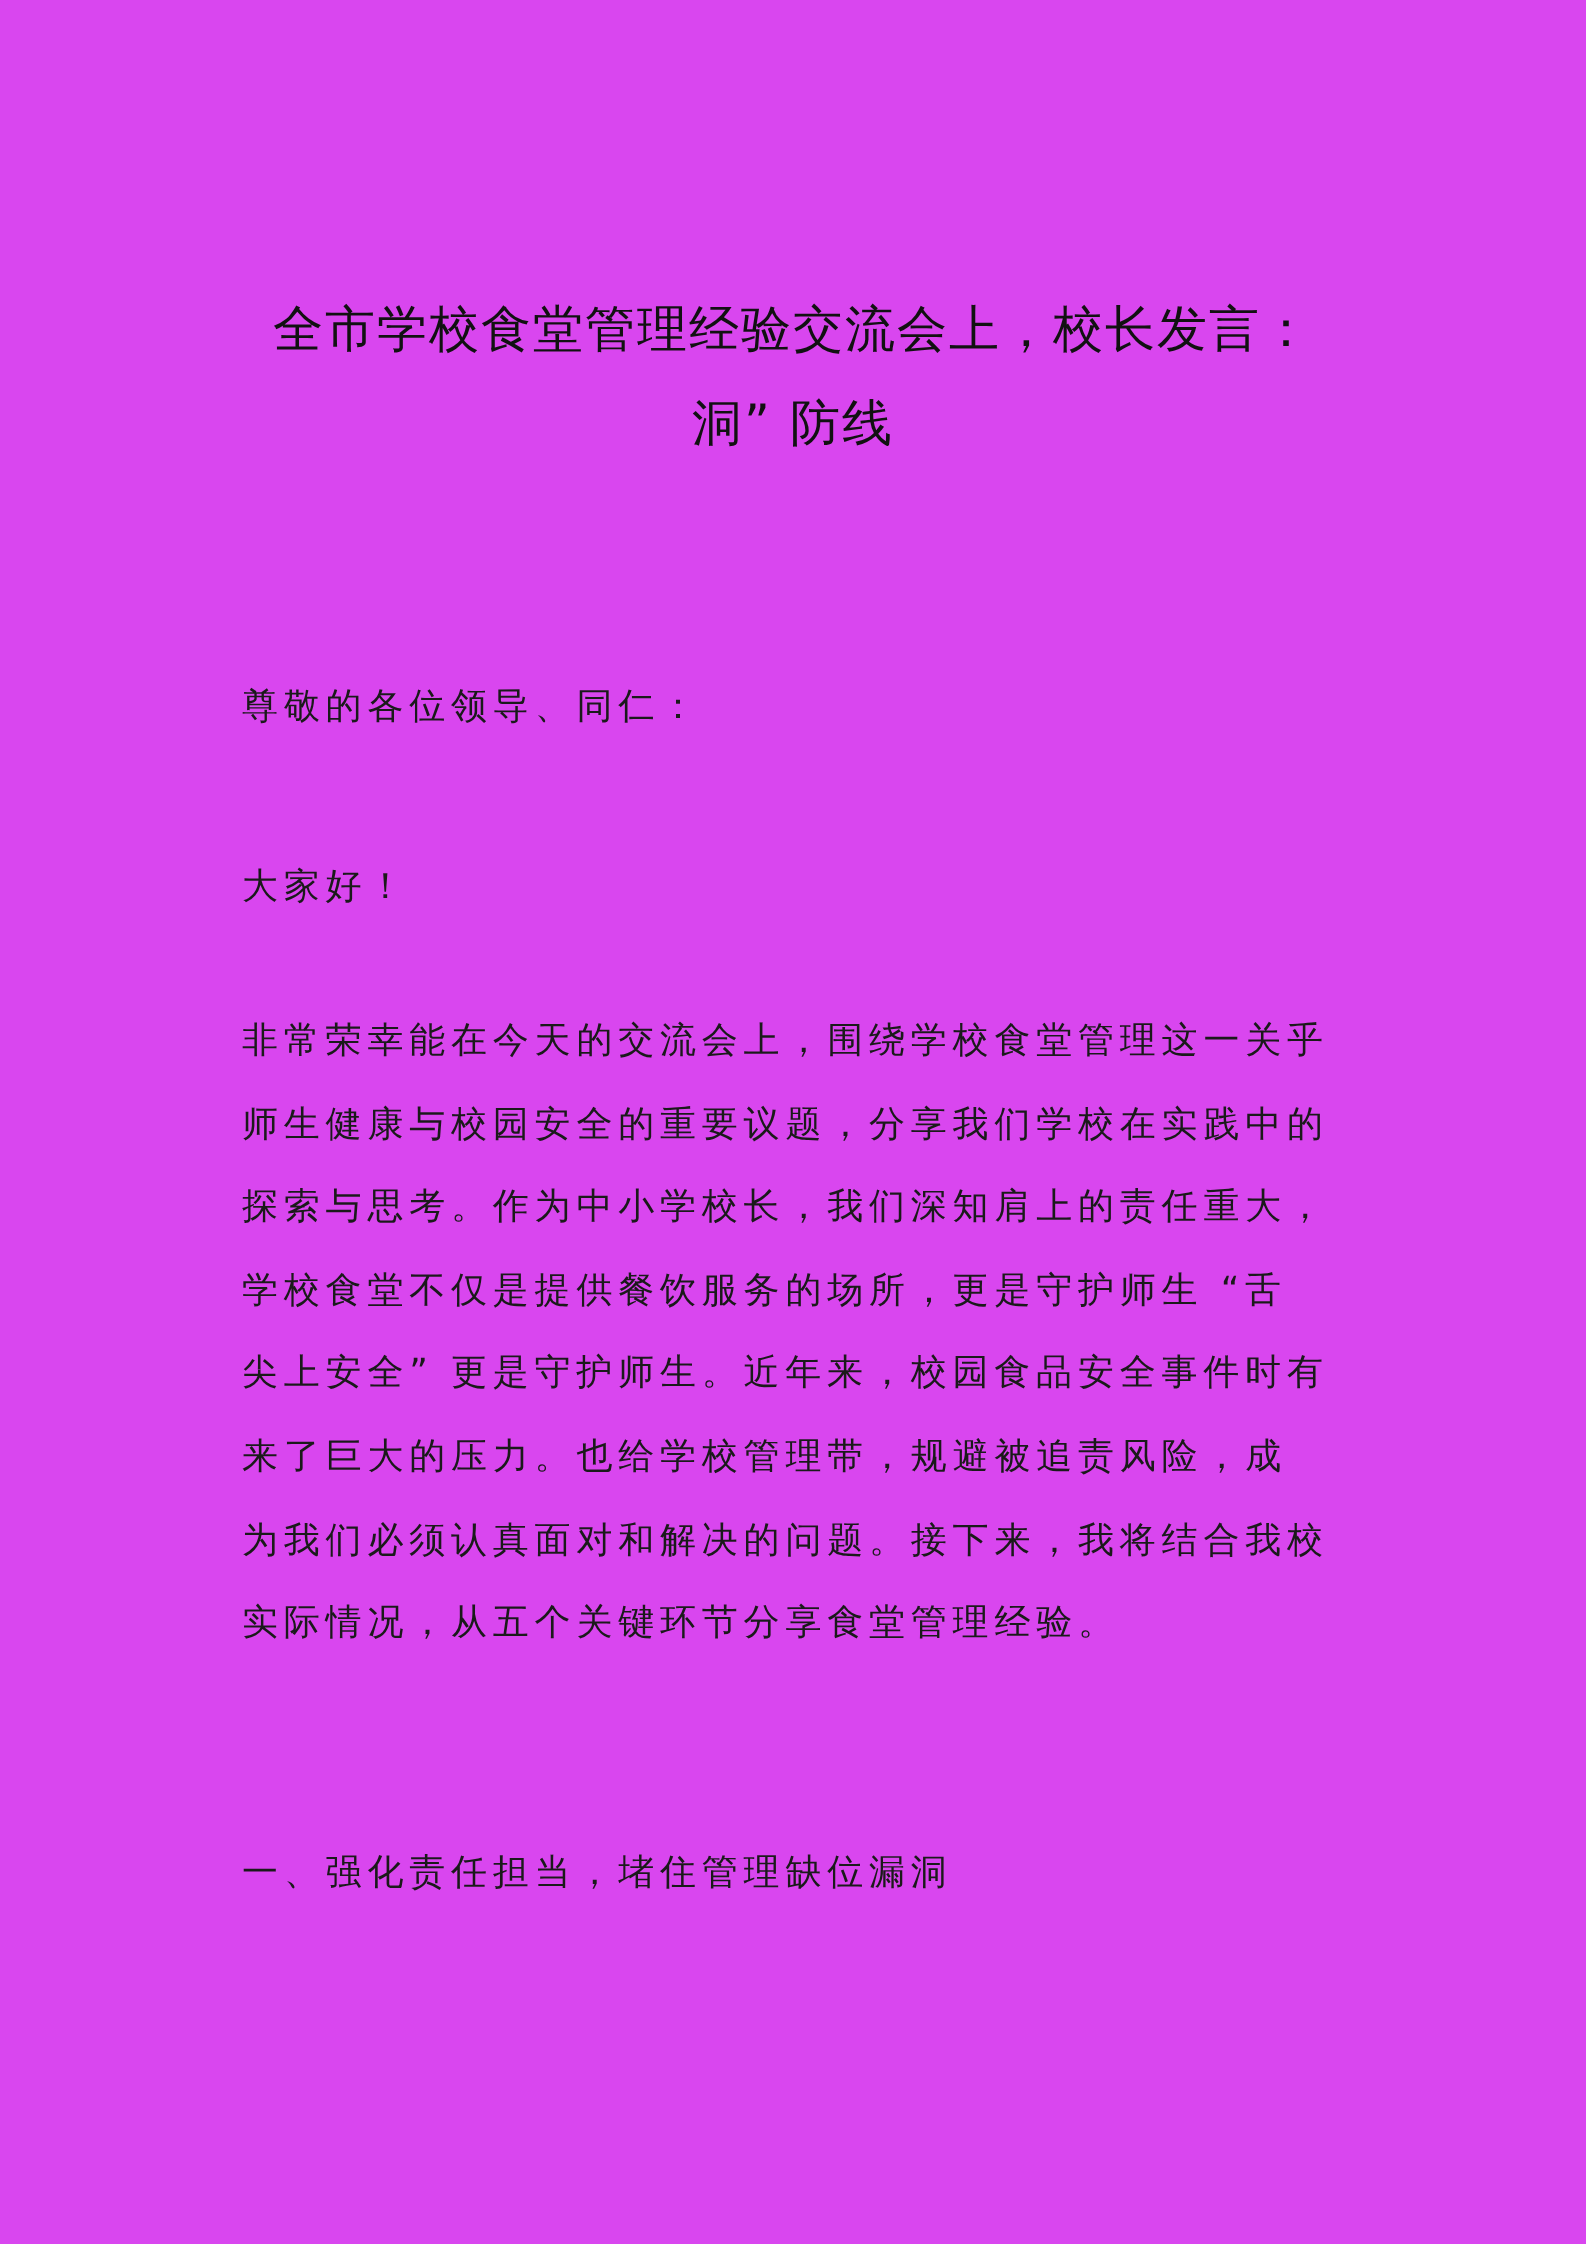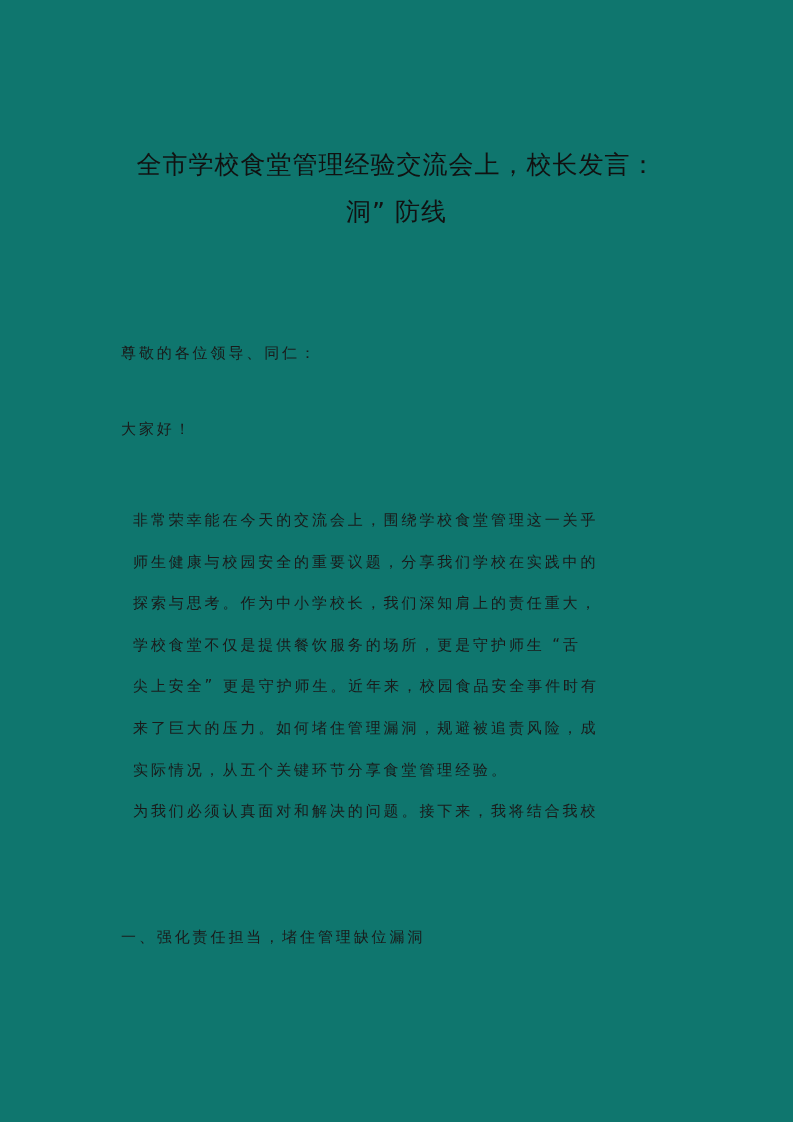--- a/index.html
+++ b/index.html
@@ -13,42 +13,42 @@
       position: relative;
       overflow: hidden;
       font-family: "DejaVu Sans", "Liberation Sans", sans-serif;
       color: #111111;
     }
     .page {
       position: absolute;
       left: 0; top: 0;
       width: 793px;
       height: 1122px;
-      background: #0f766e;
+      background: #d946ef;
     }
     .title {
       position: absolute;
       left: 100px;
       width: 593px;
       top: 124px;
       text-align: center;
       font-family: "DejaVu Sans", sans-serif;
       font-size: 25px;
       line-height: 47px;
       font-weight: normal;
       color: #111111;
       letter-spacing: 1px;
     }
     .title .line { display: block; white-space: nowrap; }
     .title .num { font-weight: bold; }
     .para {
       position: absolute;
       left: 121px;
       width: 560px;
-      font-size: 15px;
+      font-size: 18px;
       line-height: 41.6px;
       letter-spacing: 2.9px;
       color: #1a1a1a;
       margin: 0;
     }
     .para .line { display: block; white-space: nowrap; }
   </style>
 </head>
 <body>
 
@@ -56,32 +56,32 @@
 
   <h1 class="title">
     <span class="line">全市学校食堂管理经验交流会上，校长发言：</span>
     <span class="line">洞” 防线</span>
   </h1>
 
   <p class="para" style="top:333px;">
     <span class="line">尊敬的各位领导、同仁：</span>
   </p>
 
-  <p class="para" style="top:409px;">
+  <p class="para" style="top:423px;">
     <span class="line">大家好！</span>
   </p>
 
-  <p class="para" style="top:500px;margin-left:12px;">
+  <p class="para" style="top:500px;">
     <span class="line">非常荣幸能在今天的交流会上，围绕学校食堂管理这一关乎</span>
     <span class="line">师生健康与校园安全的重要议题，分享我们学校在实践中的</span>
     <span class="line">探索与思考。作为中小学校长，我们深知肩上的责任重大，</span>
     <span class="line">学校食堂不仅是提供餐饮服务的场所，更是守护师生 “舌</span>
     <span class="line">尖上安全” 更是守护师生。近年来，校园食品安全事件时有</span>
-    <span class="line">来了巨大的压力。如何堵住管理漏洞，规避被追责风险，成</span>
+    <span class="line">来了巨大的压力。也给学校管理带，规避被追责风险，成</span>
+    <span class="line">为我们必须认真面对和解决的问题。接下来，我将结合我校</span>
     <span class="line">实际情况，从五个关键环节分享食堂管理经验。</span>
-    <span class="line">为我们必须认真面对和解决的问题。接下来，我将结合我校</span>
   </p>
 
   <p class="para" style="top:918px;font-family:Liberation Mono, monospace;">
     <span class="line">一、强化责任担当，堵住管理缺位漏洞</span>
   </p>
 
 </div>
 
 </body></html>

